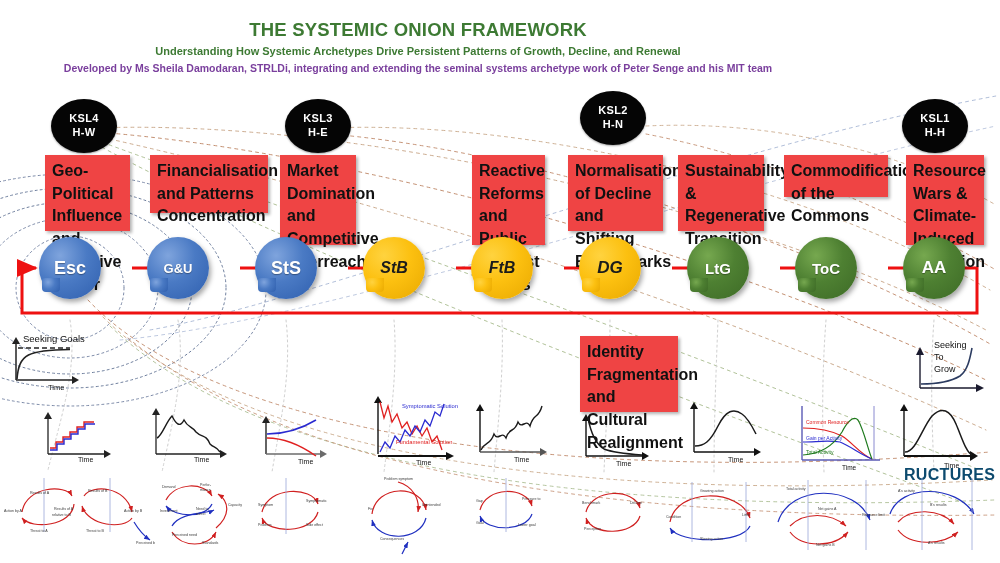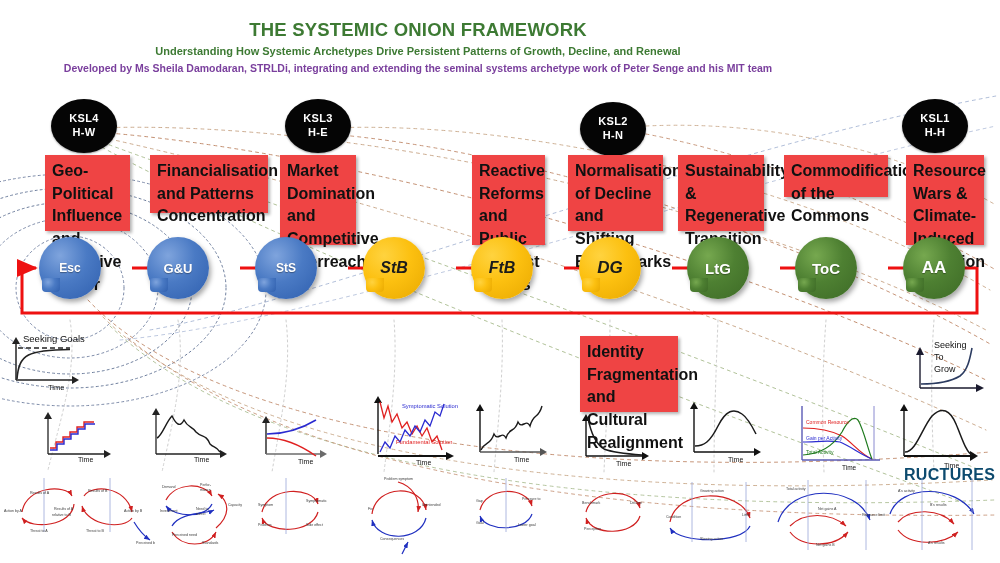--- a/index.html
+++ b/index.html
@@ -44,21 +44,21 @@
     border-radius:3px 0 4px 4px;
   }
   .node .lbl{
     position:absolute;left:0;top:0;width:62px;height:62px;
     display:flex;align-items:center;justify-content:center;
     font-weight:bold;z-index:4;text-shadow:0 1px 1px rgba(0,0,0,.35);
   }
   .node.blue  .bulb,.node.blue  .tab{background:radial-gradient(circle at 34% 30%,#7fa4dd 0%,#4a7ac4 45%,#2f5fae 100%);}
   .node.amber .bulb,.node.amber .tab{background:radial-gradient(circle at 34% 30%,#ffd33f 0%,#fcc010 45%,#e8a800 100%);}
   .node.green .bulb,.node.green .tab{background:radial-gradient(circle at 34% 30%,#76a84f 0%,#4e8032 45%,#3d6a26 100%);}
-  .node.blue  .lbl{color:#ffffff;font-size:12px;}
+  .node.blue  .lbl{color:#ffffff;font-size:18px;}
   .node.amber .lbl{color:#1b1b1b;font-size:16px;text-shadow:none;font-style:italic;}
   .node.green .lbl{color:#ffffff;font-size:15px;}
 
   
   .thumb{position:absolute;}
   .thumb svg{display:block;}
   .tinytxt{font-family:"Liberation Sans",sans-serif;}
   .greenword{position:absolute;color:#0c4a6e;font-weight:bold;font-size:16px;letter-spacing:.3px;margin-left:16px;}
 </style>
 </head>
@@ -135,21 +135,21 @@
   </svg>
 
   <div class="ksl" style="left:51px;top:99px;">
     <span>KSL4</span>
     <span>H-W</span>
   </div>
   <div class="ksl" style="left:285px;top:99px;">
     <span>KSL3</span>
     <span>H-E</span>
   </div>
-  <div class="ksl" style="left:580px;top:102px;">
+  <div class="ksl" style="left:580px;top:91px;">
     <span>KSL2</span>
     <span>H-N</span>
   </div>
   <div class="ksl" style="left:902px;top:99px;">
     <span>KSL1</span>
     <span>H-H</span>
   </div>
 
   <div class="gbox" style="left:45px;top:155px;width:85px;height:76px;">Geo-Political Influence and Narrative Power</div>
   <div class="gbox" style="left:150px;top:155px;width:118px;height:58px;">Financialisation and Patterns Concentration</div>

